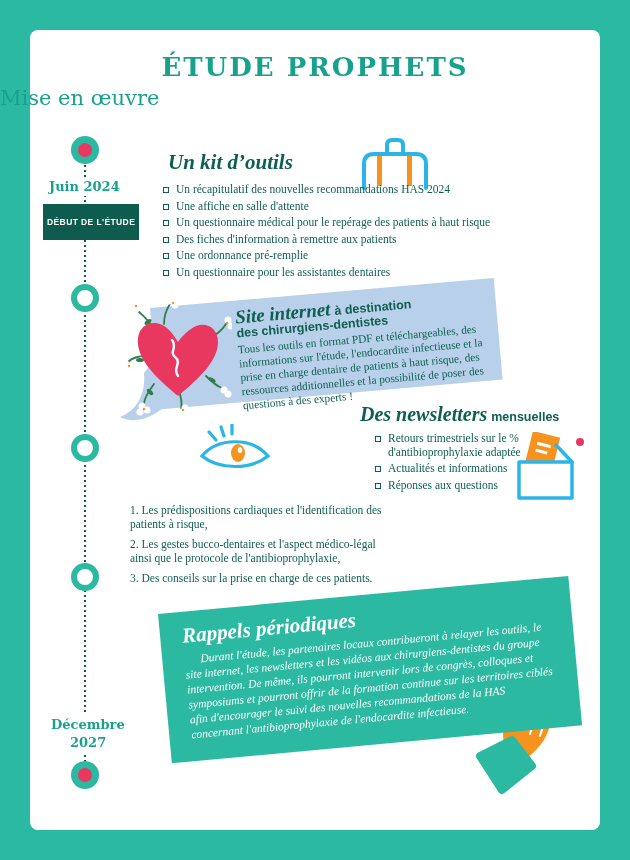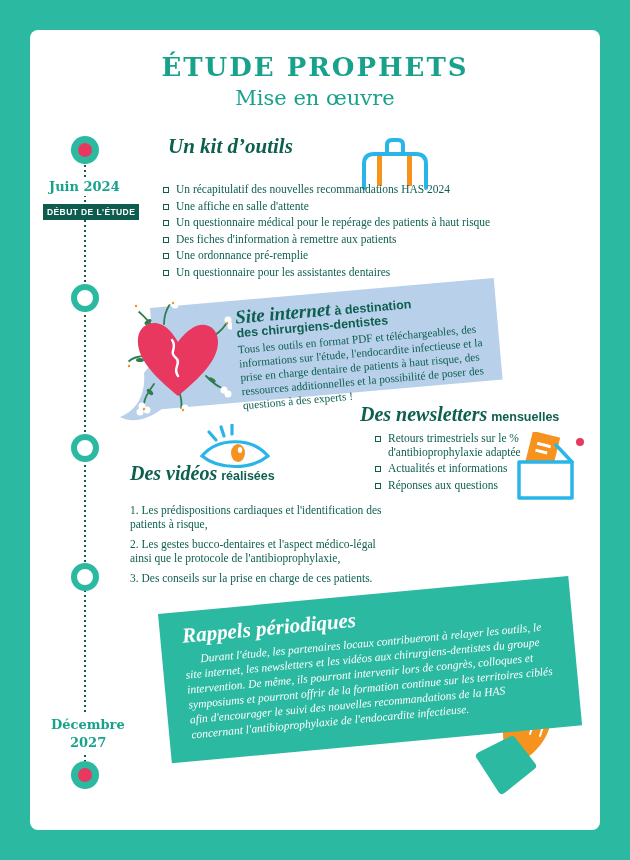--- a/index.html
+++ b/index.html
@@ -11,21 +11,21 @@
     position:absolute;left:30px;top:30px;right:30px;bottom:30px;
     background:#ffffff;border-radius:8px;
   }
   
   .title{
     position:absolute;left:0;top:52px;width:100%;text-align:center;
     font-family:"DejaVu Serif", serif;font-weight:bold;font-size:26px;
     letter-spacing:2px;color:#18A28B;
   }
   .subtitle{
-    position:absolute;left:0;top:86px;width:100%;text-align:center;
+    position:absolute;left:0;top:86px;width:100%;text-align:left;
     font-family:"DejaVu Serif", serif;font-size:21px;color:#18A28B;
   }
   
   .tl-line{
     position:absolute;left:84px;top:150px;width:2px;height:630px;
     background-image:repeating-linear-gradient(to bottom,#155A4B 0 2px,transparent 2px 5px);
     z-index:1;
   }
   .tl-node-filled{
     position:absolute;width:28px;height:28px;border-radius:50%;
@@ -40,33 +40,33 @@
     border:6px solid #2CB9A2;background:#fff;z-index:2;
   }
   .tl-label{
     position:absolute;z-index:2;background:#fff;padding:2px 4px;
     font-family:"DejaVu Serif", serif;font-weight:bold;font-size:13px;color:#18A28B;
     text-align:right;white-space:nowrap;
   }
   .tl-badge{
     position:absolute;z-index:2;background:#0D5C4D;color:#fff;
     font-family:"Liberation Sans", sans-serif;font-weight:bold;font-size:8.5px;
-    letter-spacing:.4px;padding:3px 4px;white-space:nowrap;
+    letter-spacing:.4px;padding:13px 4px;white-space:nowrap;
   }
   
   .h-big{
     font-family:"Liberation Serif", serif;font-style:italic;font-weight:bold;
     color:#0D5F4F;font-size:21px;
   }
   .h-small{
     font-family:"Liberation Sans", sans-serif;font-weight:bold;
     color:#0D5F4F;font-size:12.5px;
   }
   
-  .kit-head{position:absolute;left:168px;top:134px;z-index:2;}
+  .kit-head{position:absolute;left:168px;top:150px;z-index:2;}
   .kit-list{position:absolute;left:163px;top:183px;z-index:2;width:400px;}
   .kit-item{display:flex;align-items:flex-start;margin-bottom:3.5px;}
   .sq-bullet{
     flex:0 0 auto;width:4px;height:4px;border:1.5px solid #0D5F4F;
     margin:4px 7px 0 0;
   }
   .kit-item span.txt{color:#0D5F4F;font-size:11.5px;line-height:13px;}
   
   .web-box{
     position:absolute;left:150px;top:308px;width:345px;height:102px;
@@ -254,24 +254,20 @@
   <g stroke="#29B5E8" stroke-width="3.2" stroke-linecap="round" fill="none">
     <path d="M18,16 L11,8"></path>
     <path d="M26,12 L23,3"></path>
     <path d="M34,10 L34,1"></path>
     <path d="M4,32 C20,13 54,13 70,32 C53,46 21,46 4,32 Z"></path>
   </g>
   <ellipse cx="40" cy="29" rx="7" ry="9" fill="#F6921E"></ellipse>
   <ellipse cx="42" cy="26" rx="2.2" ry="3" fill="#ffffff"></ellipse>
 </svg>
 <div class="vid-head">
-  <div>
-    <span class="h-big" style="font-size:20px;">Des vidéos</span>
-    <span class="h-small">réalisées</span>
-  </div>
 </div>
 <div class="vid-list">
   <div class="vid-item">1. Les prédispositions cardiaques et l'identification des patients à risque,</div>
   <div class="vid-item">2. Les gestes bucco-dentaires et l'aspect médico-légal ainsi que le protocole de l'antibioprophylaxie,</div>
   <div class="vid-item">3. Des conseils sur la prise en charge de ces patients.</div>
 </div>
 
 <svg class="glove" width="104" height="118" viewBox="0 0 104 118">
   <path d="M34,30 C28,12 44,0 54,12 C58,2 74,2 80,16 C88,34 82,56 64,72 L46,84 C32,70 36,48 34,30 Z" fill="#F6921E"></path>
   <path d="M62,24 C66,32 66,42 62,52" stroke="#ffffff" stroke-width="2" fill="none" stroke-linecap="round"></path>

